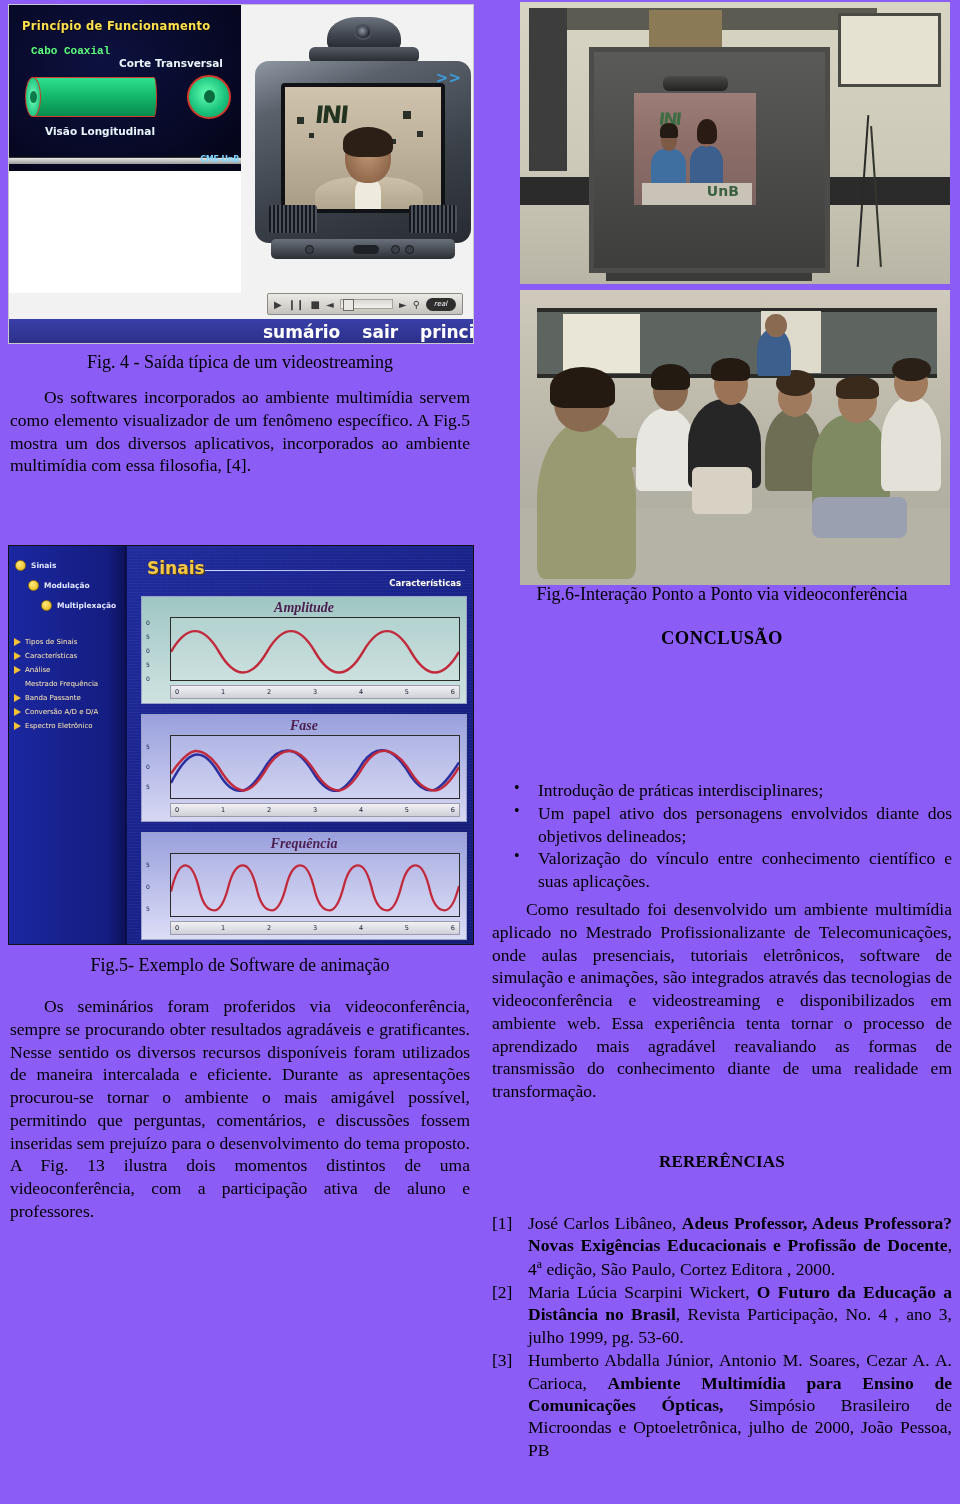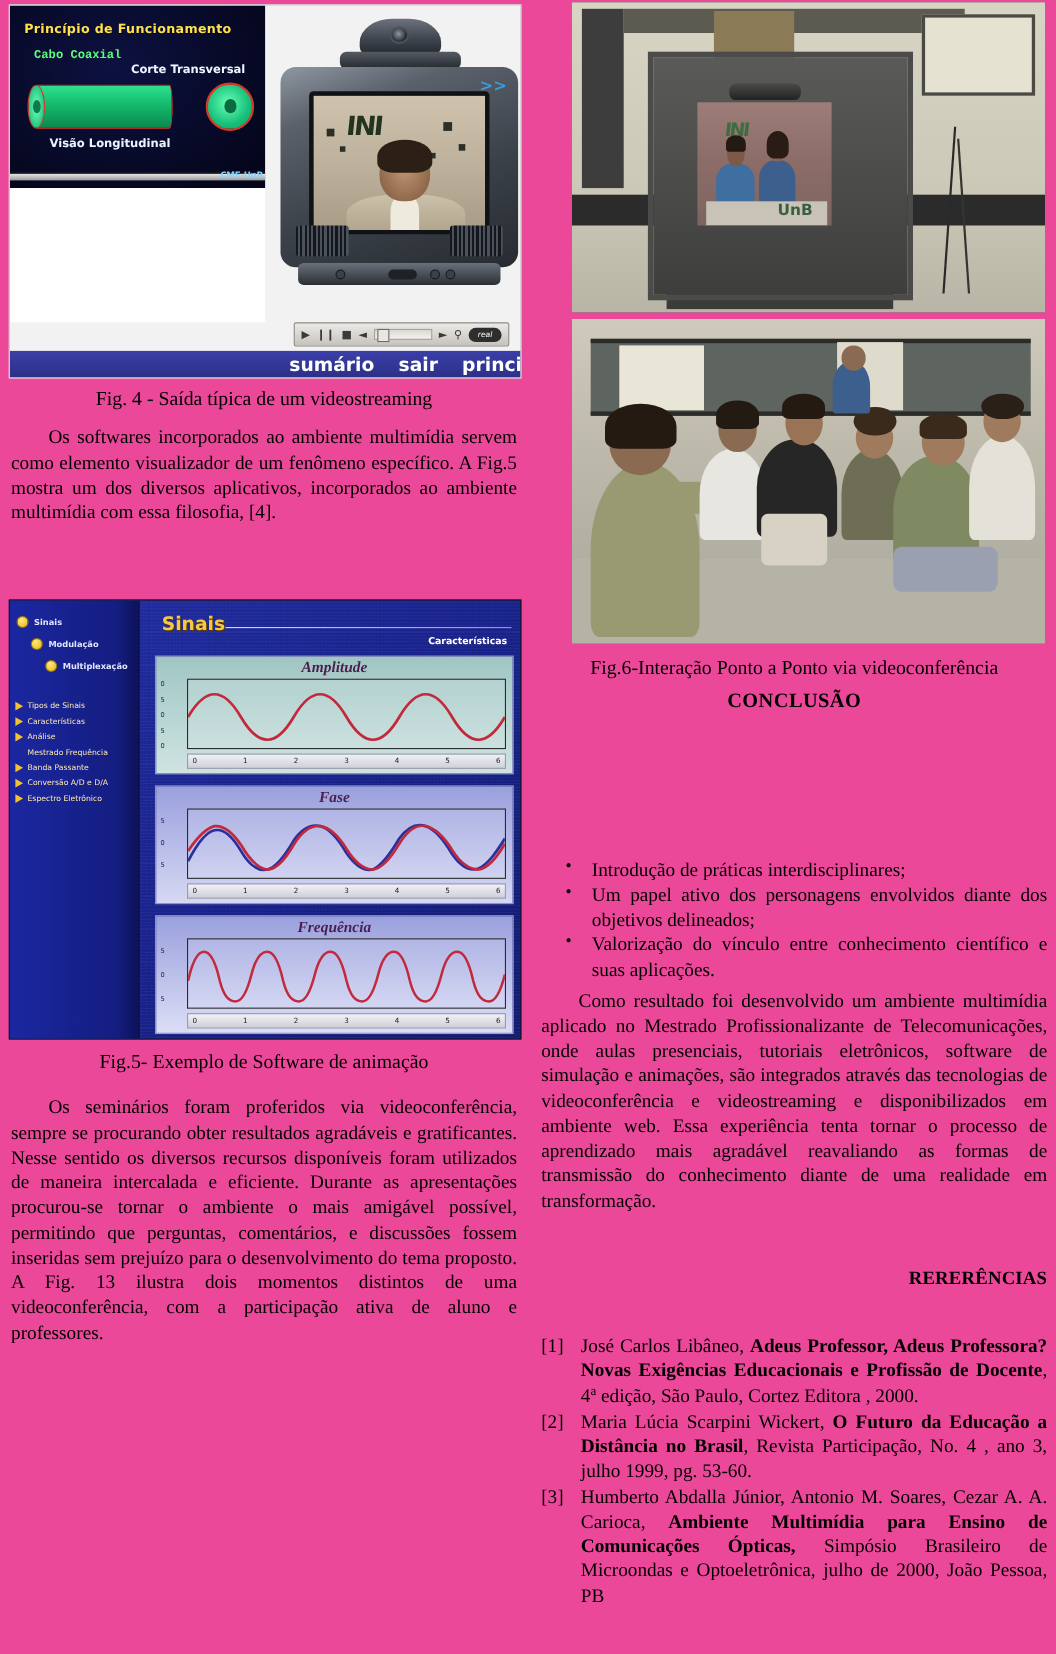--- a/index.html
+++ b/index.html
@@ -4,21 +4,21 @@
 <style>
   * { box-sizing: border-box; }
   html, body {
     margin: 0; padding: 0;
     width: 960px; height: 1504px;
     background: #ffffff;
     font-family: "Liberation Serif", "DejaVu Serif", serif;
     color: #000;
     overflow: hidden;
   }
-  .page { position: relative; width: 960px; height: 1504px; background:#ec4899; }
+  .page { position: relative; width: 960px; height: 1504px; background:#8b5cf6; }
 
   
   .para {
     font-size: 17.5px;
     line-height: 1.30;
     text-align: justify;
     text-indent: 34px;
     margin: 0;
   }
   .caption {
@@ -30,21 +30,21 @@
   .heading {
     font-size: 18.5px;
     font-weight: bold;
     text-align: center;
     letter-spacing: .4px;
     margin: 0;
   }
   .heading-left {
     font-size: 17px;
     font-weight: bold;
-    text-align: right;
+    text-align: center;
     letter-spacing: .2px;
     margin: 0;
   }
 
   
   .fig4 {
     position: absolute; left: 8px; top: 4px;
     width: 466px; height: 340px;
     background: #f2f2f2;
     overflow: hidden;
@@ -358,21 +358,21 @@
   .cl-floor { position:absolute; left:0; right:0; bottom:0; height:26%; background:#b5b3a6; }
   .cl-person { position:absolute; border-radius:50% 50% 8% 8%; }
   .cl-h { position:absolute; border-radius:50%; }
 
   
   .blk-fig4cap { position:absolute; left:10px; top:352px; width:460px; }
   .blk-p1      { position:absolute; left:10px; top:386px; width:460px; }
   .blk-fig5cap { position:absolute; left:10px; top:955px; width:460px; }
   .blk-p2      { position:absolute; left:10px; top:995px; width:460px; }
 
-  .blk-fig6cap { position:absolute; left:492px; top:584px; width:460px;margin-top:13px; }
+  .blk-fig6cap { position:absolute; left:492px; top:584px; width:460px; }
   .blk-concl   { position:absolute; left:492px; top:628px; width:460px; }
   .blk-p3      { position:absolute; left:492px; top:676px; width:460px; }
   .blk-bullets { position:absolute; left:492px; top:779px; width:460px; }
   .blk-p4      { position:absolute; left:492px; top:898px; width:460px; }
   .blk-ref-h   { position:absolute; left:492px; top:1152px; width:460px; }
   .blk-refs    { position:absolute; left:492px; top:1212px; width:460px; }
 
   ul.bul { list-style:none; margin:0; padding:0; }
   ul.bul li {
     position:relative; padding-left:46px; font-size:17.5px; line-height:1.30;

